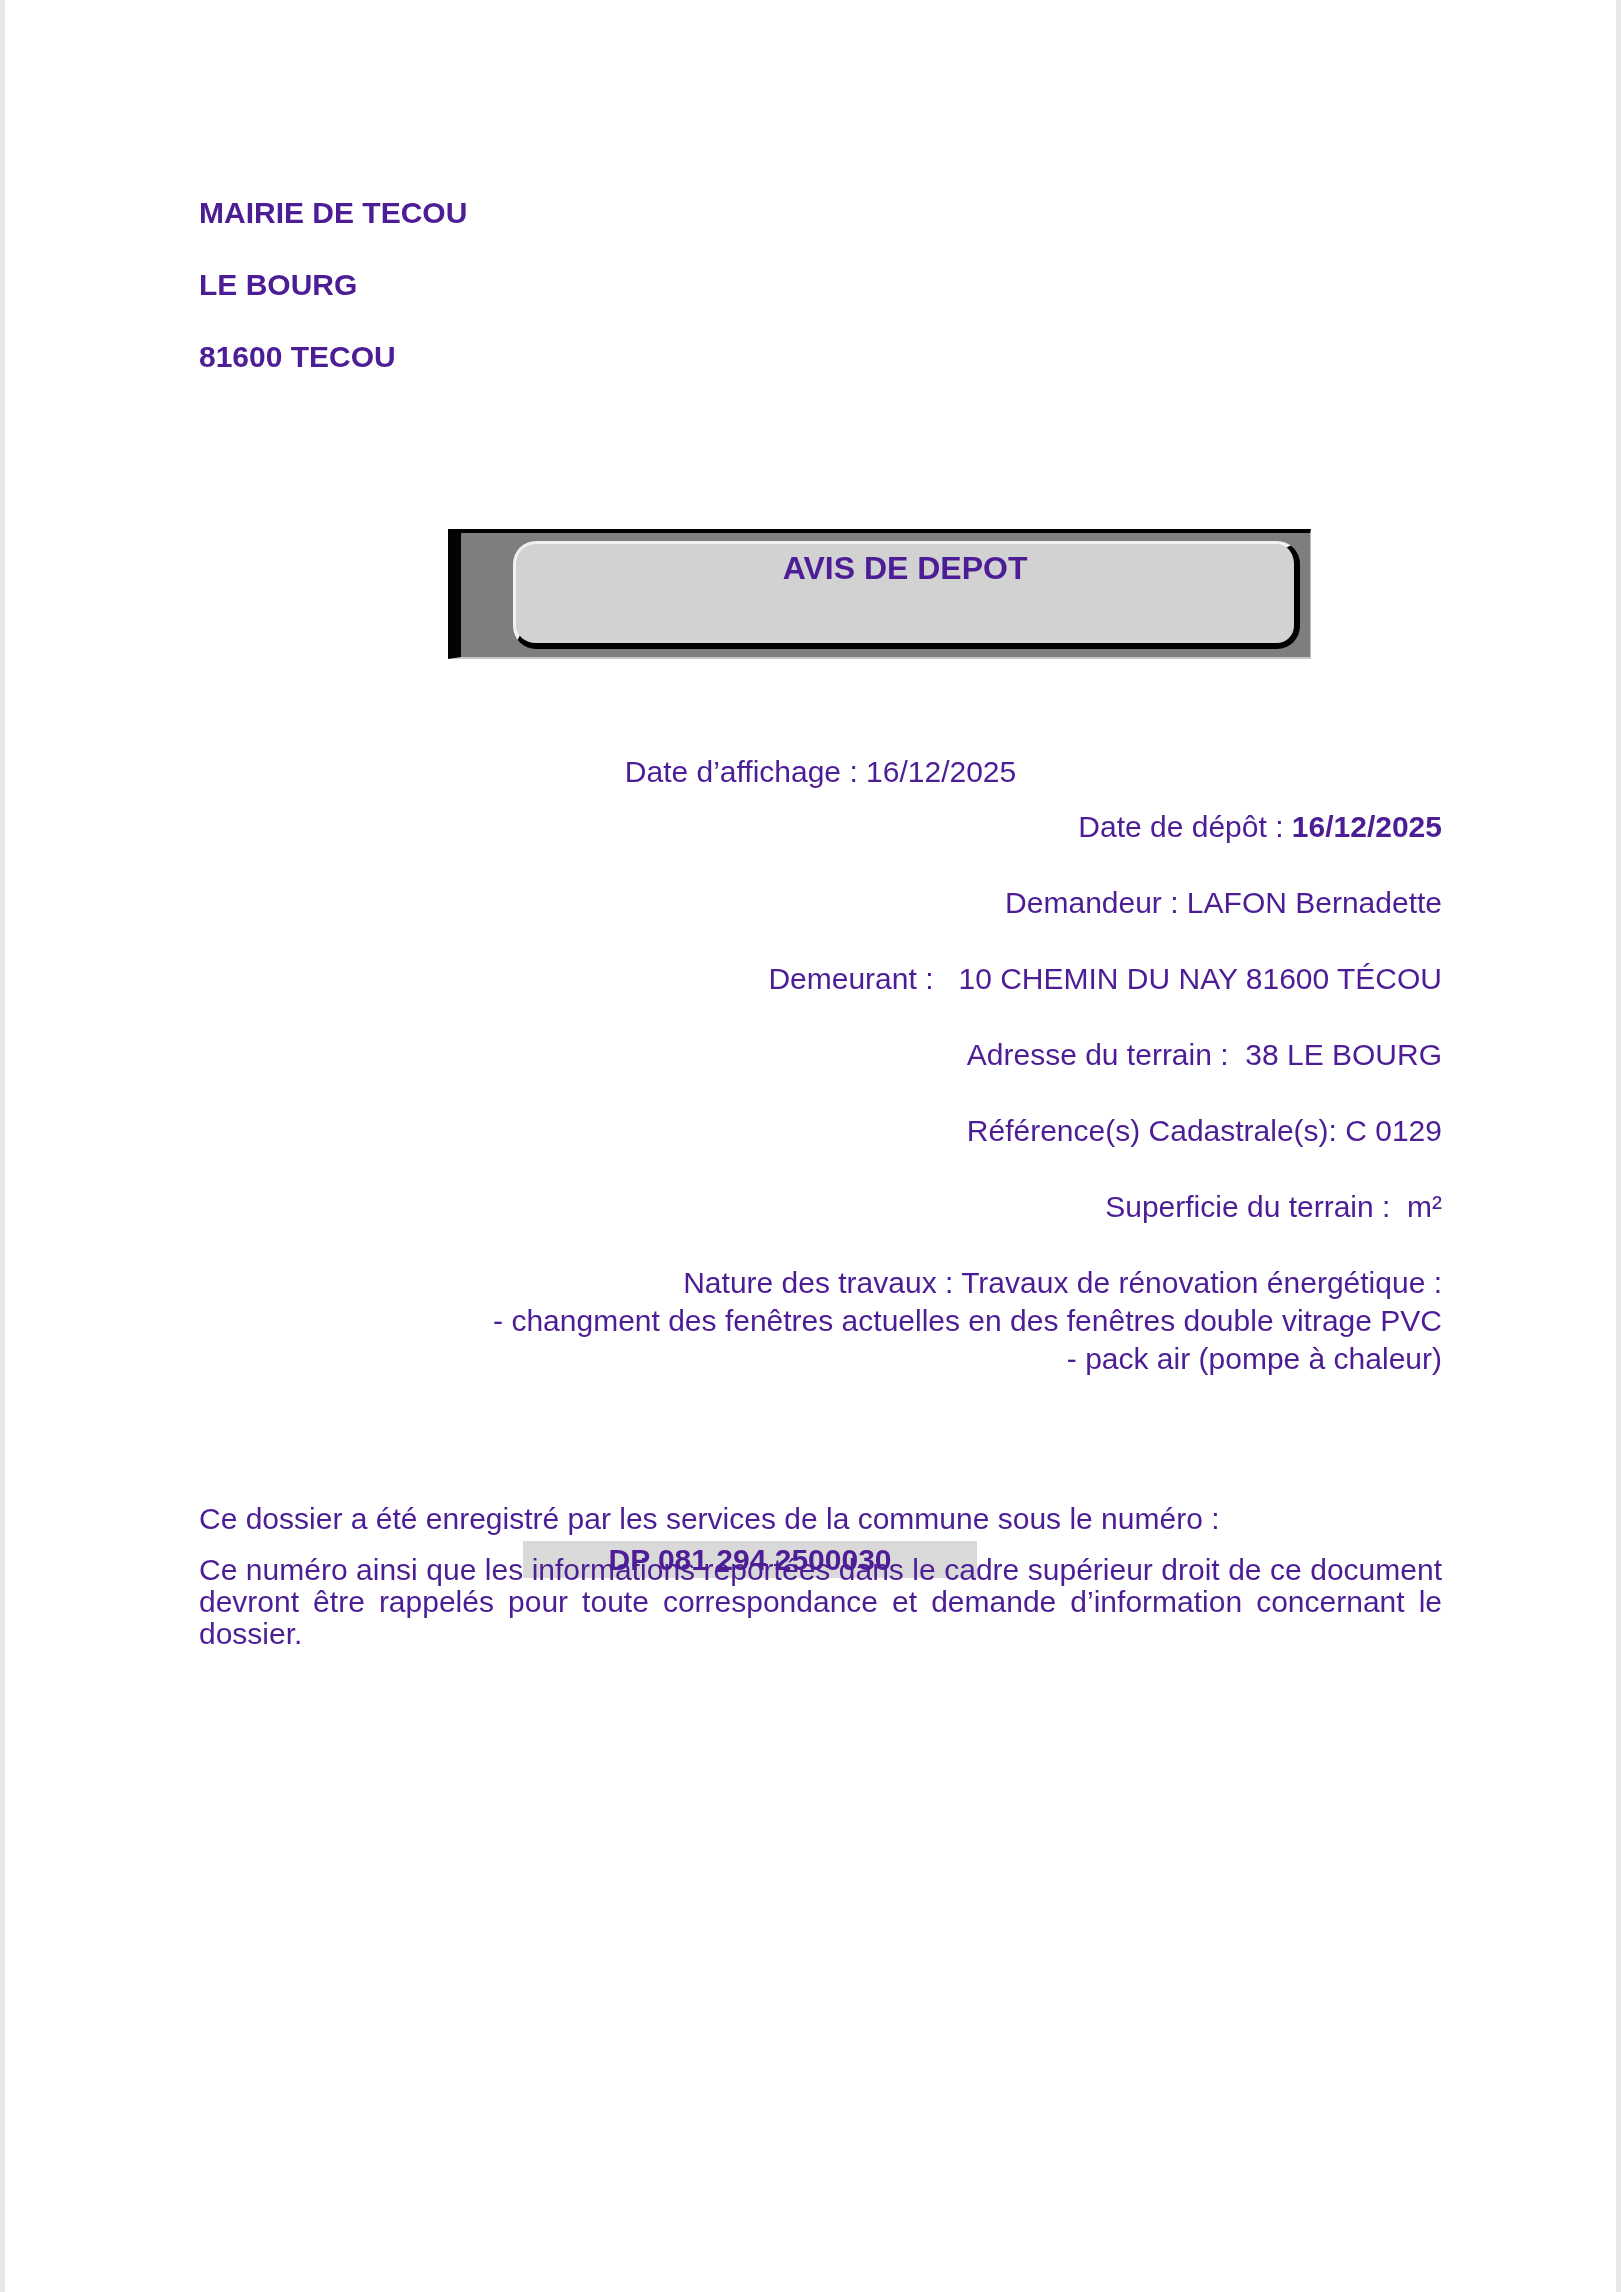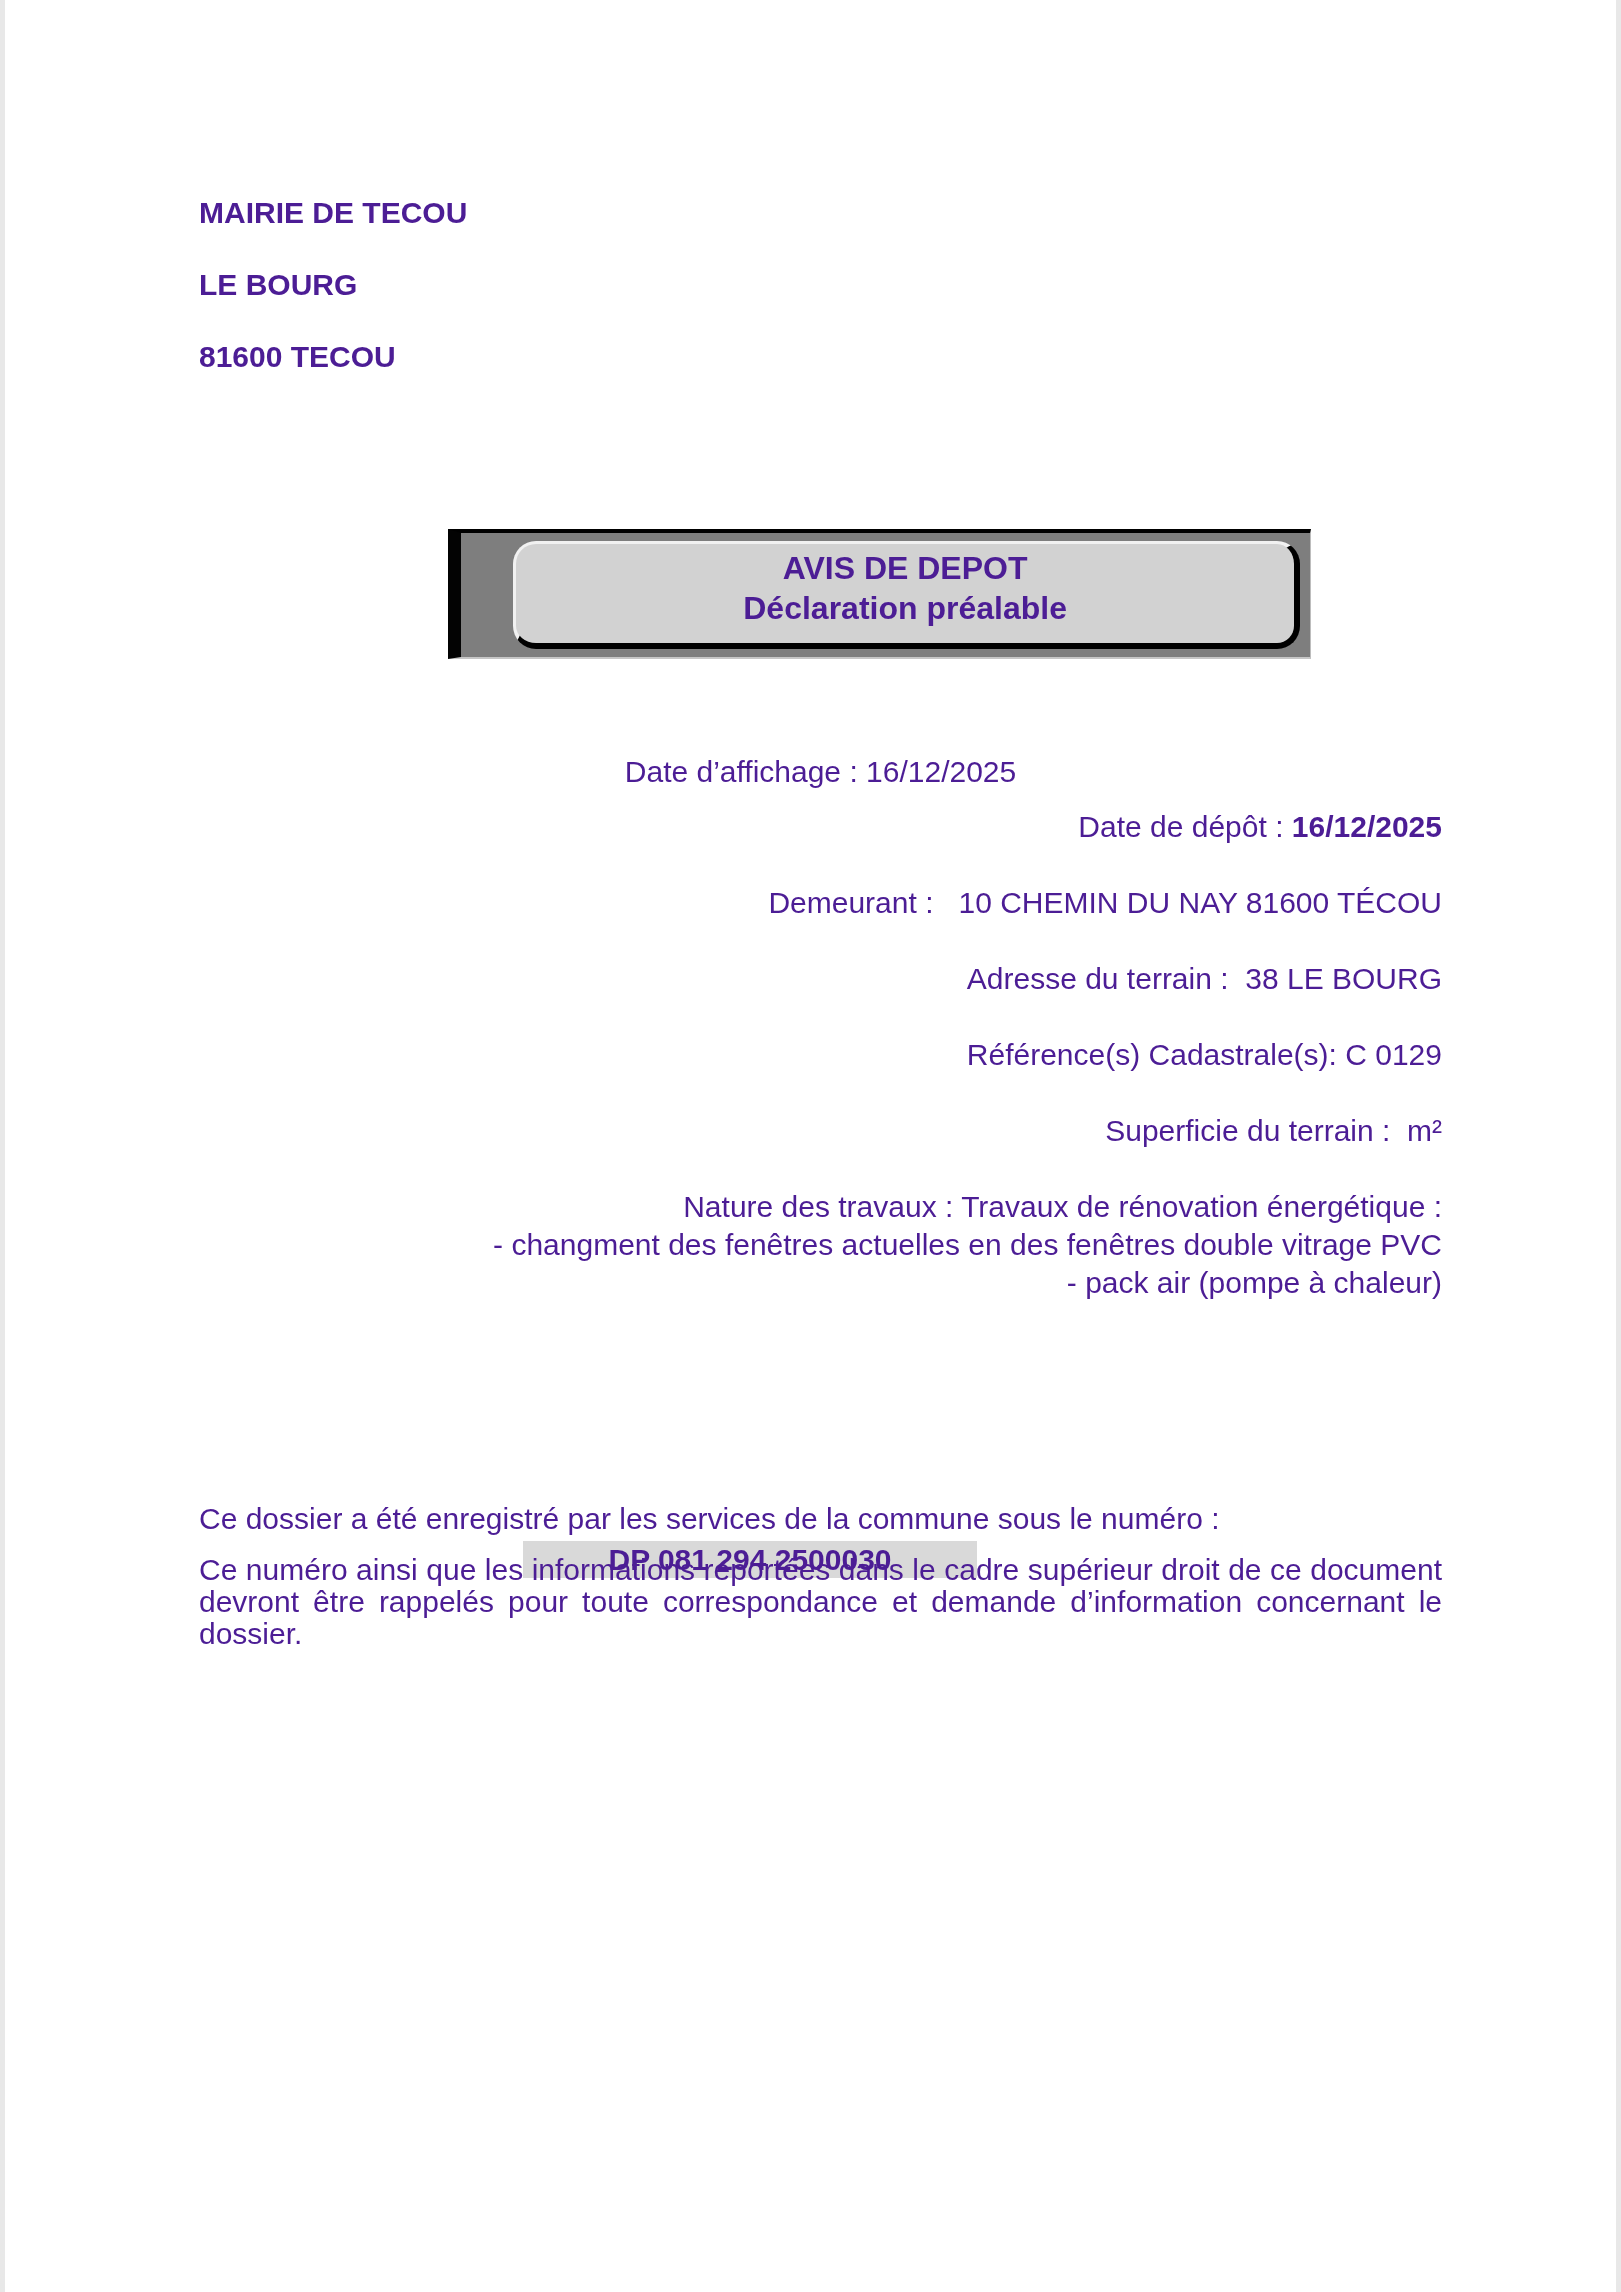--- a/index.html
+++ b/index.html
@@ -140,28 +140,28 @@
 
   <div class="header">
     <p>MAIRIE DE TECOU</p>
     <p>LE BOURG</p>
     <p>81600 TECOU</p>
   </div>
 
   <div class="title-box">
     <div class="title-box-inner">
       <p>AVIS DE DEPOT</p>
-      <p>Déclaration préalable</p>
     </div>
   </div>
 
   <p class="affichage">Date d’affichage : 16/12/2025</p>
 
   <div class="fields">
     <p><span>Date de dépôt : </span><strong>16/12/2025</strong></p>
+    <p>Demandeur : LAFON Bernadette</p>
     <p>Demeurant :   10 CHEMIN DU NAY 81600 TÉCOU</p>
     <p>Adresse du terrain :  38 LE BOURG</p>
     <p>Référence(s) Cadastrale(s): C 0129</p>
     <p>Superficie du terrain :  m²</p>
     <p class="multiline">Nature des travaux : Travaux de rénovation énergétique :</p>
     <p class="multiline">- changment des fenêtres actuelles en des fenêtres double vitrage PVC</p>
     <p class="multiline">- pack air (pompe à chaleur)</p>
   </div>
 
   <p class="registration-intro">Ce dossier a été enregistré par les services de la commune sous le numéro :</p>

